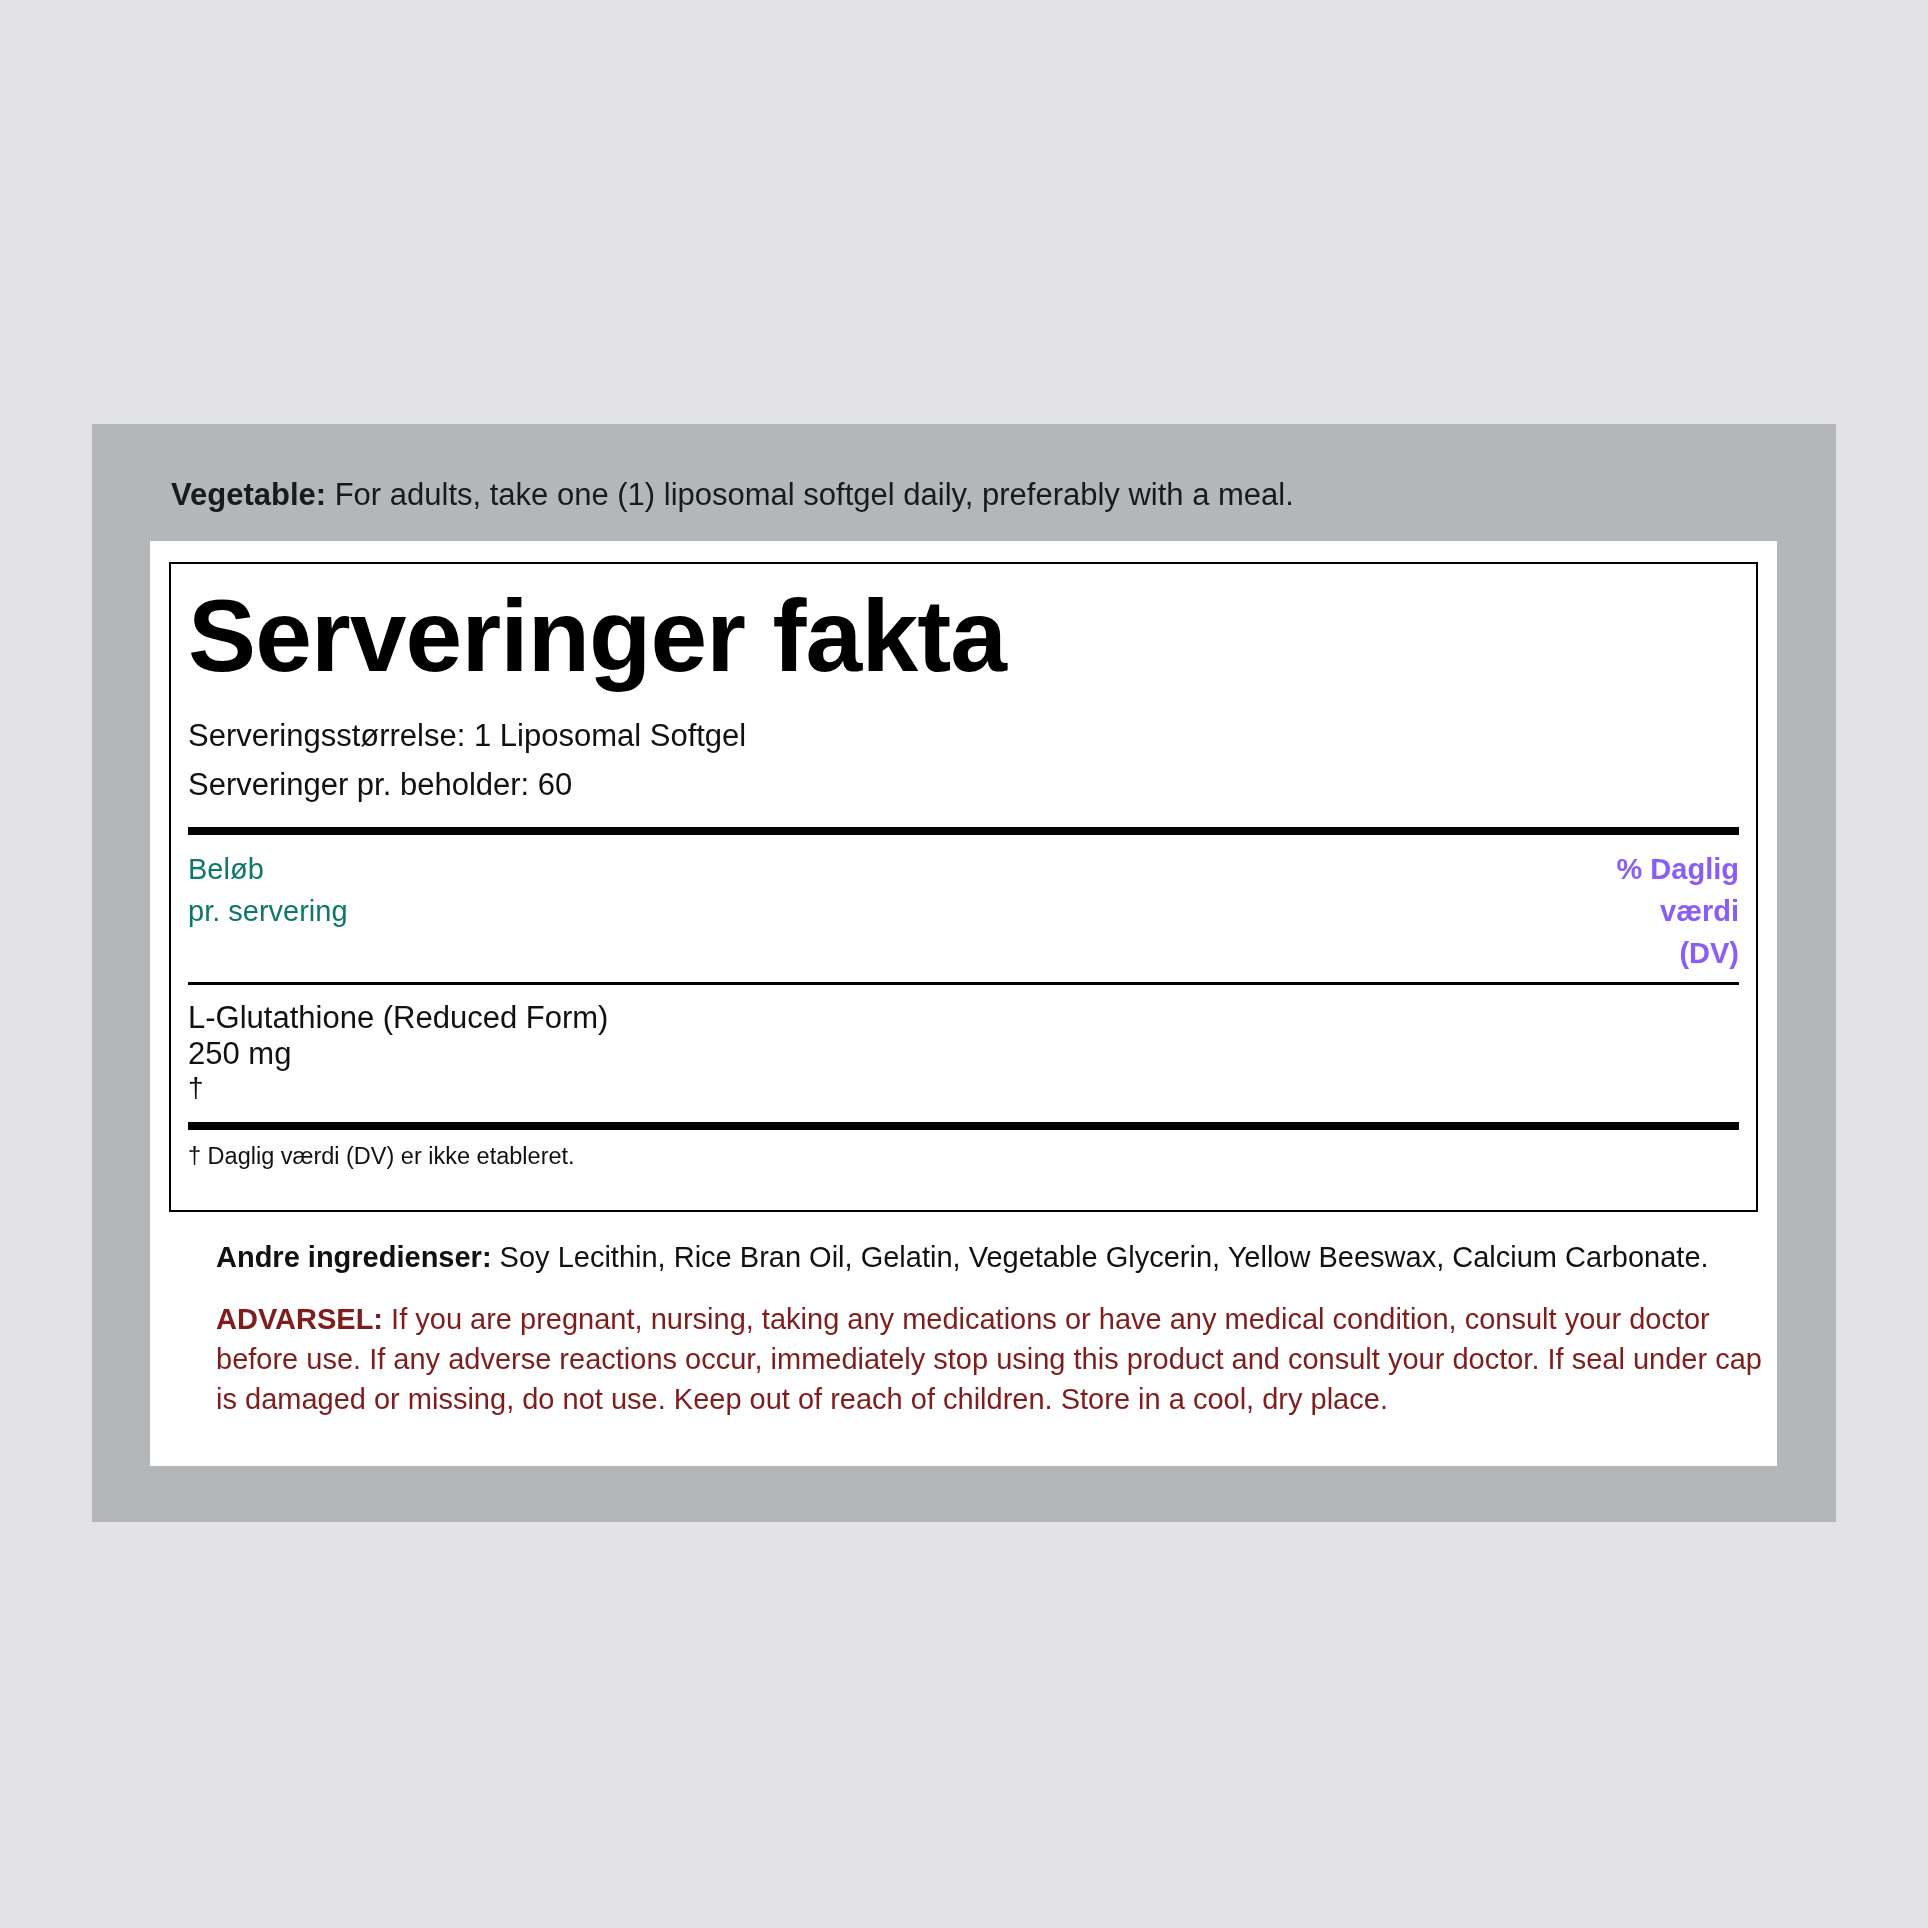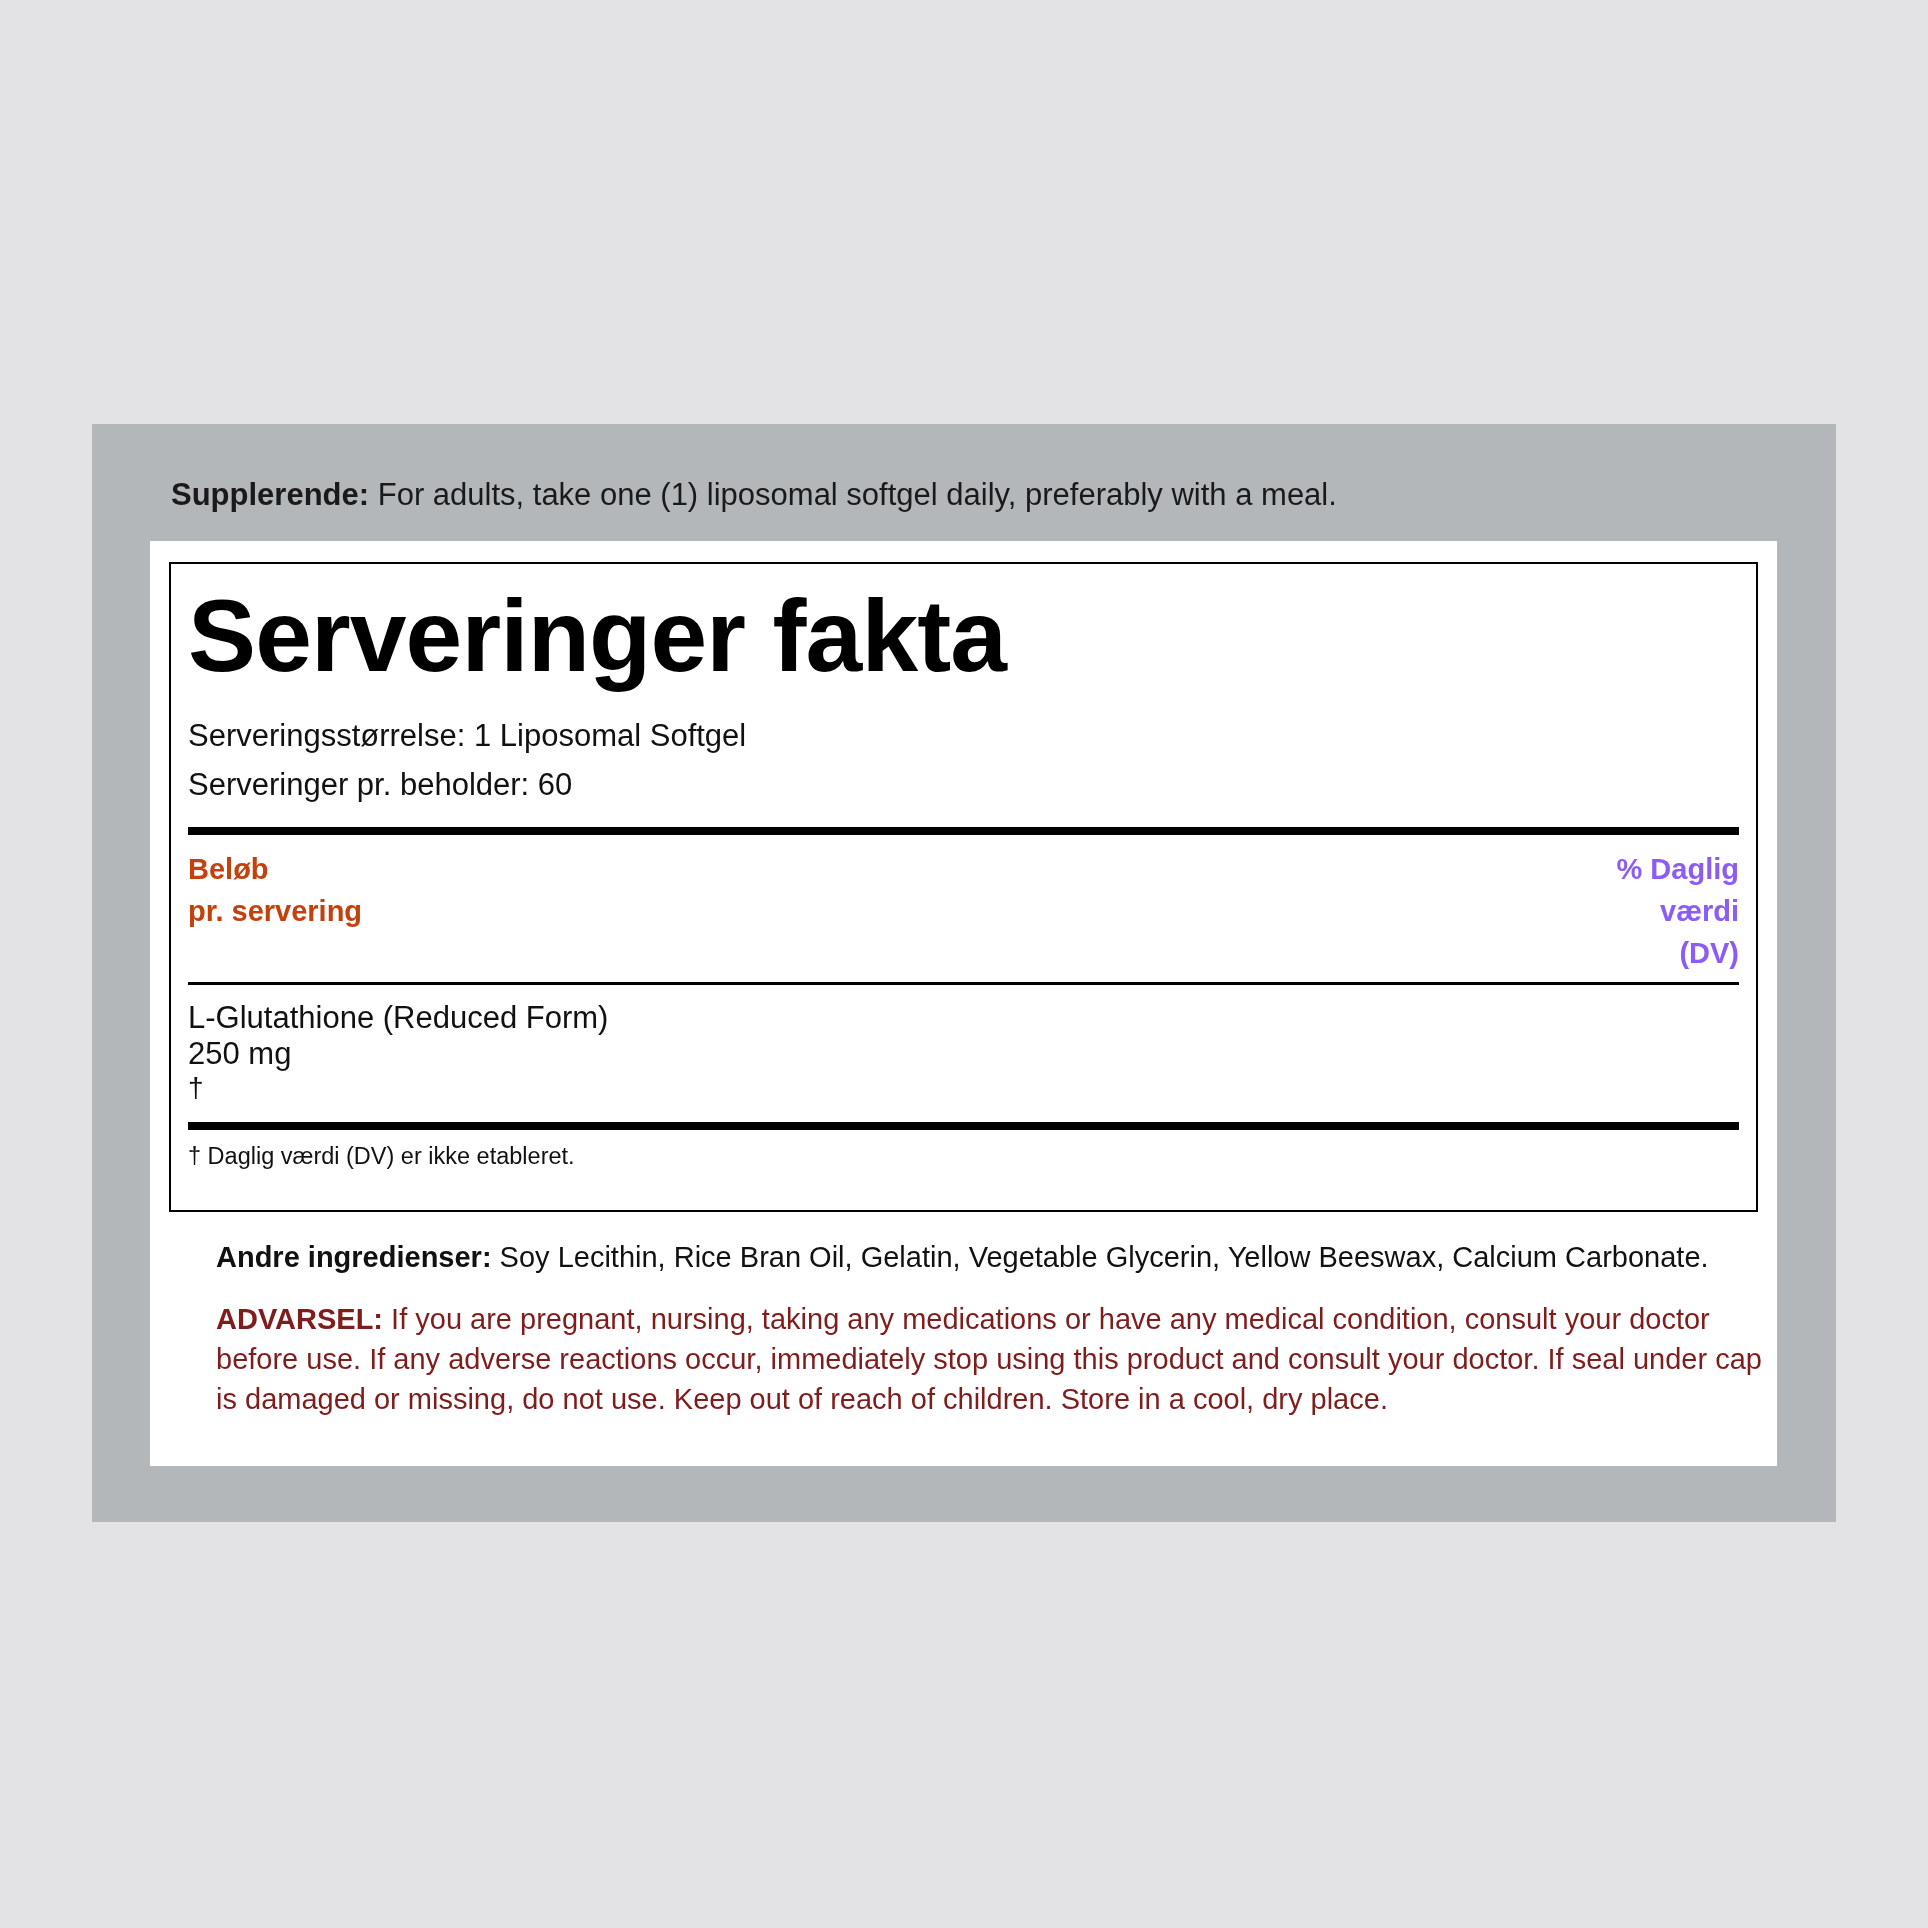--- a/index.html
+++ b/index.html
@@ -92,23 +92,23 @@
   }
 
   .amt-header {
     display: flex;
     justify-content: space-between;
     align-items: flex-start;
     padding-top: 13px;
   }
   .amt-left {
     font-size: 29px;
-    font-weight: bold;
+    font-weight: normal;
     line-height: 1.45;
-    color: #c2410c;
+    color: #0f766e;
   }
   .amt-right {
     font-size: 29px;
     font-weight: bold;
     line-height: 1.45;
     text-align: right;
     color: #8b5cf6;
   }
 
   .nutrient-row {
@@ -161,21 +161,21 @@
     line-height: 1.38;
   }
   .warning b { font-weight: bold; }
 </style>
 </head>
 <body>
 
 <div class="panel">
 
   <div class="directions">
-    <b>Supplerende:</b><span> For adults, take one (1) liposomal softgel daily, preferably with a meal.</span>
+    <b>Vegetable:</b><span> For adults, take one (1) liposomal softgel daily, preferably with a meal.</span>
   </div>
 
   <div class="whitecard">
 
     <div class="factbox">
 
       <div class="facts-title">Serveringer fakta</div>
 
       <div class="serving-line">Serveringsstørrelse: 1 Liposomal Softgel</div>
       <div class="serving-line second">Serveringer pr. beholder: 60</div>

